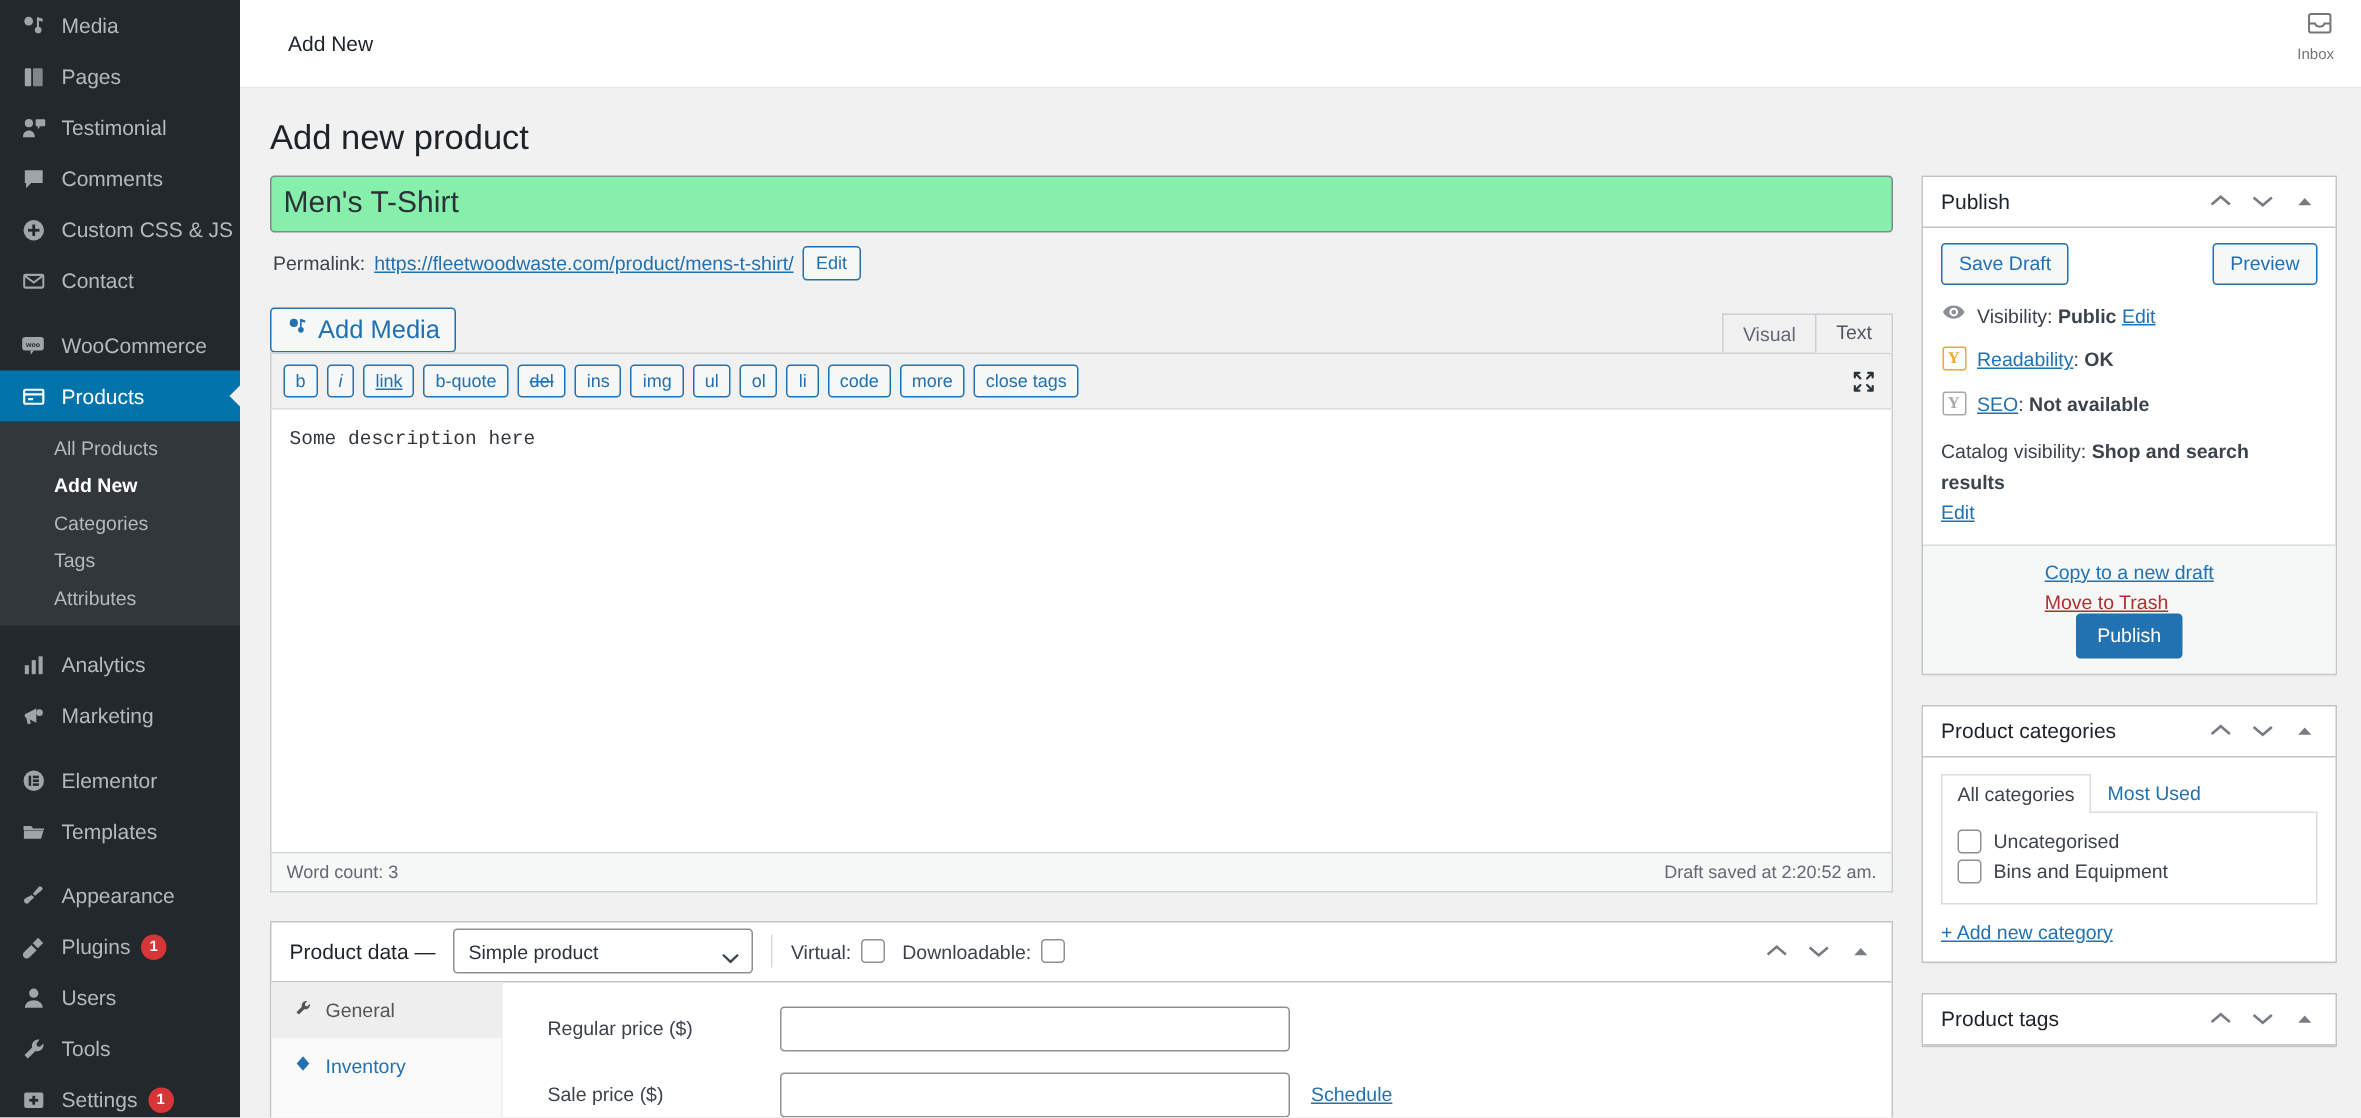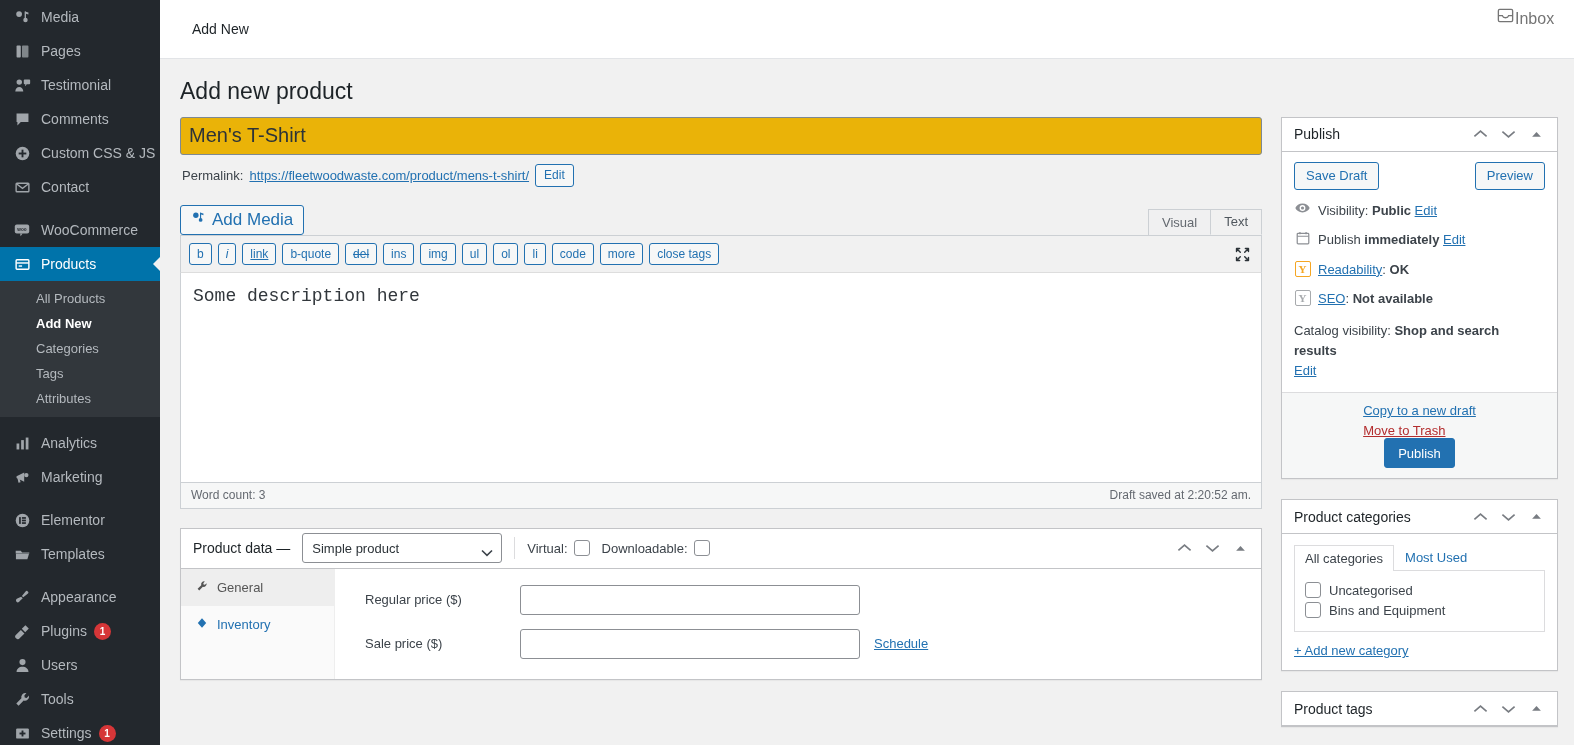--- a/index.html
+++ b/index.html
@@ -63,22 +63,22 @@
   .adminbar {
     height: 59px; background: #fff;
     border-bottom: 1px solid #e2e4e7;
     display: flex; align-items: center;
     padding: 0 14px 0 32px;
     position: relative;
   }
   .adminbar-title { font-size: 14px; color: #1d2327; }
   .inbox-btn {
     position: absolute; right: 18px; top: 6px;
-    display: flex; align-items: center;
-    color: #757575; font-size: 16px; cursor: pointer;
+    display: flex; flex-direction: column; align-items: flex-end;
+    color: #757575; font-size: 10px; cursor: pointer;
     width: 60px;
   }
   .inbox-btn .ibx { margin-bottom: 3px; color: #757575; }
 
   .page-head {
     padding: 18px 0 10px 20px;
   }
   .page-title {
     font-size: 23px; font-weight: 400; color: #1d2327;
     line-height: 1.3;
@@ -89,21 +89,21 @@
     align-items: flex-start;
   }
   .col-left { width: 1082px; }
   .col-right { width: 277px; }
 
   
   .title-input {
     width: 100%; height: 38px;
     padding: 3px 8px; font-size: 20px; color: #2c3338;
     border: 1px solid #7e8993; border-radius: 3px;
-    background: #eab308; outline: none;
+    background: #86efac; outline: none;
     font-family: "Liberation Sans", sans-serif;
   }
   .permalink-row {
     margin: 9px 0 0 2px; font-size: 13px; color: #3c434a;
     display: flex; align-items: center; gap: 6px;
   }
   .permalink-row .pm-link {
     color: #2271b1; text-decoration: underline; cursor: pointer;
   }
   .btn-small {
@@ -155,23 +155,23 @@
   }
   .qt-btn.i { font-style: italic; }
   .qt-btn.u { text-decoration: underline; }
   .qt-btn.s { text-decoration: line-through; }
   .fs-icon {
     position: absolute; right: 10px; top: 50%; margin-top: -8px;
     color: #2c3338; cursor: pointer;
   }
   .editor-area {
     background: #fff; border: 1px solid #ccd0d4; border-top: none;
-    height: 210px; padding: 10px 12px;
+    height: 296px; padding: 10px 12px;
     font-family: "Liberation Mono", monospace;
-    font-size: 18px; color: #32373c;
+    font-size: 13px; color: #32373c;
     line-height: 1.5; overflow: hidden;
   }
   .editor-status {
     background: #f6f7f7; border: 1px solid #ccd0d4; border-top: none;
     height: 26px; display: flex; align-items: center;
     justify-content: space-between; padding: 0 10px;
     font-size: 12px; color: #646970;
   }
 
   
@@ -726,33 +726,20 @@
                   <circle cx="9" cy="6" r="1.9"></circle>
                 </svg>
             </span>
             <span>
               <span>Visibility:</span>
               <b>Public</b>
               <span class="lnk">Edit</span>
             </span>
           </div>
 
-          <div class="misc-row">
-            <span class="mi">
-              <svg width="14" height="14" viewBox="0 0 16 16" fill="none" stroke="currentColor" stroke-width="1.4">
-                  <rect x="1.4" y="2.6" width="13.2" height="12" rx="1"></rect>
-                  <path d="M1.4 6h13.2M4.5 1.2v2.6M11.5 1.2v2.6"></path>
-                </svg>
-            </span>
-            <span>
-              <span>Publish</span>
-              <b>immediately</b>
-              <span class="lnk">Edit</span>
-            </span>
-          </div>
 
           <div class="misc-row">
             <span class="mi">
               <span class="yoast-badge">Y</span>
             </span>
             <span>
               <span class="lnk">Readability</span><span>:</span>
               <b>OK</b>
             </span>
           </div>

